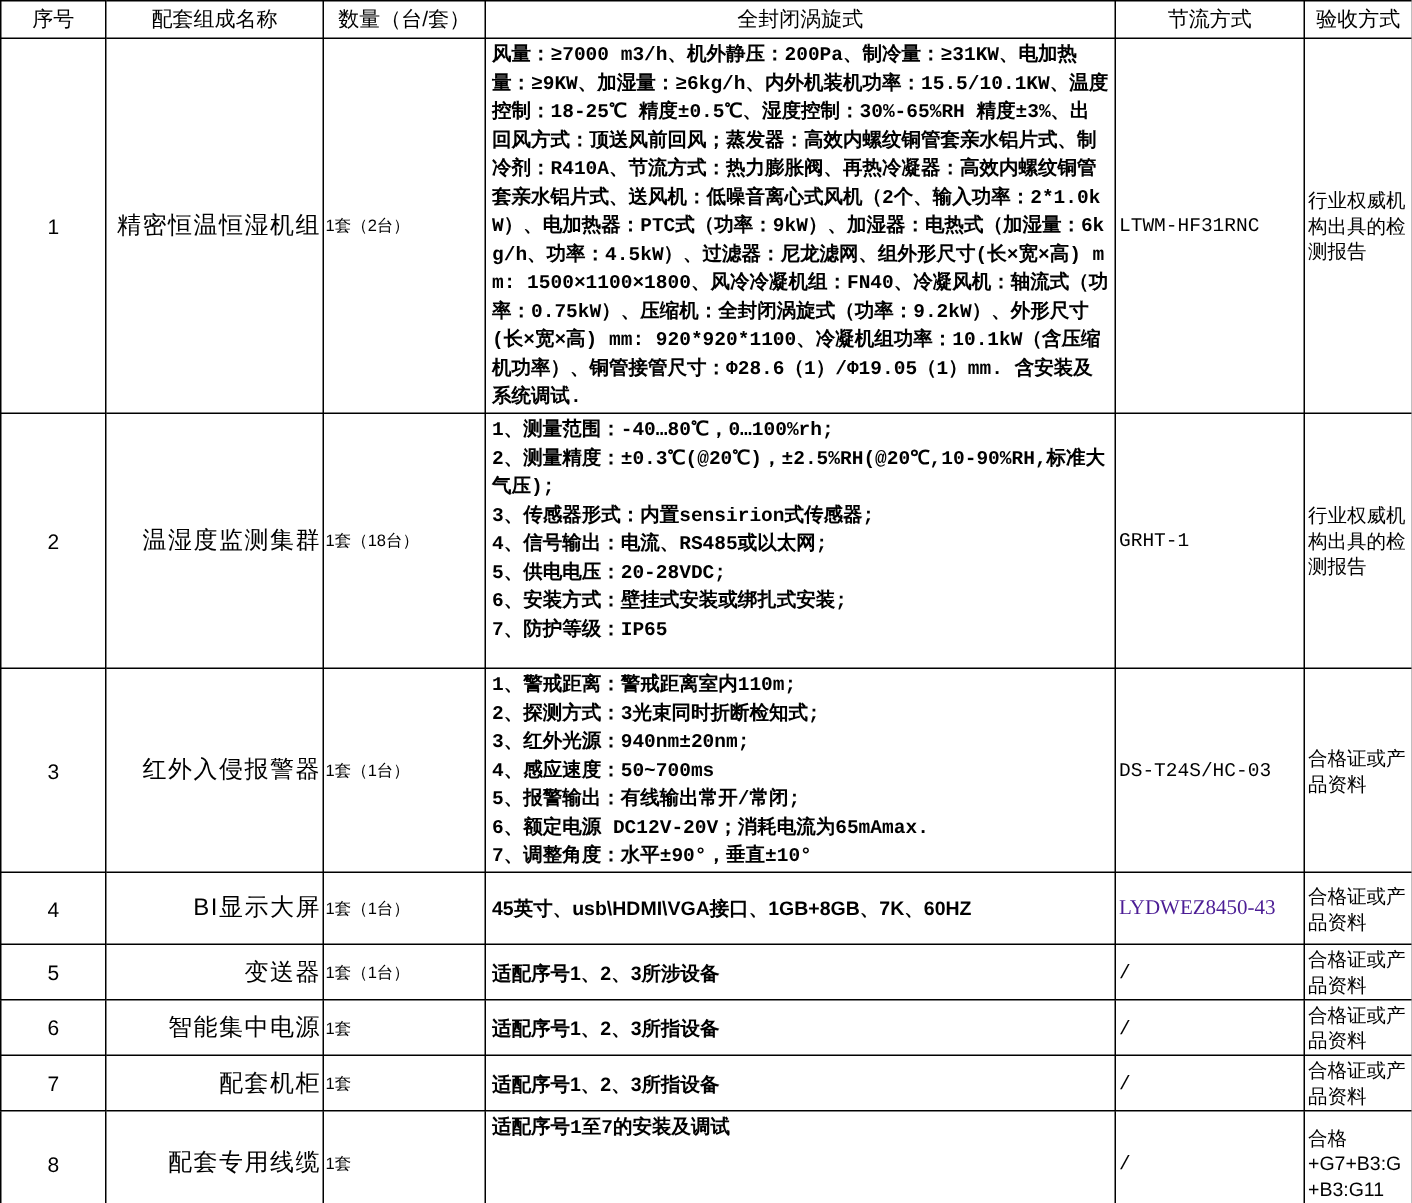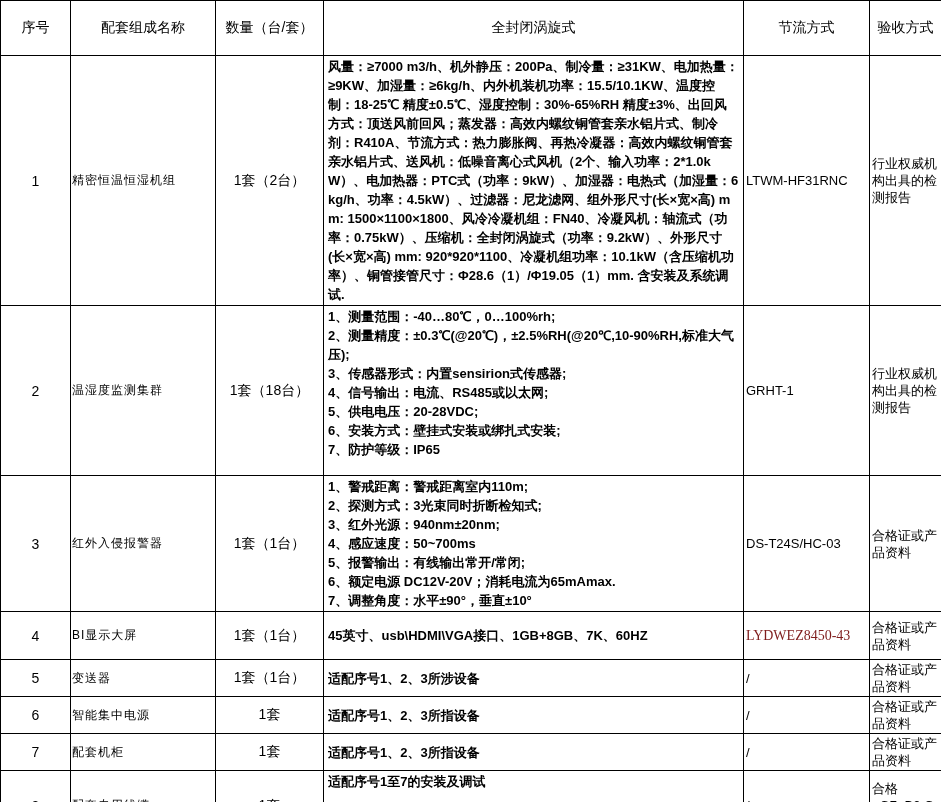--- a/index.html
+++ b/index.html
@@ -1,27 +1,27 @@
 <!DOCTYPE html>
 <html><head>
 <meta charset="utf-8">
 <style>
   html,body{margin:0;padding:0;background:#ffffff;}
   body{font-family:"Liberation Sans", sans-serif;color:#000;}
   table{border-collapse:collapse;table-layout:fixed;width:941px;background:#fff;}
   td,th{border:1px solid #000;overflow:hidden;box-sizing:border-box;}
-  th{font-weight:normal;font-size:14px;text-align:center;padding:18px 0;height:22px;}
+  th{font-weight:normal;font-size:14px;text-align:center;padding:3px 0;height:22px;}
   .c-no{ text-align:center;font-size:14px;vertical-align:middle;}
-  .c-name{text-align:left;font-size:12px;vertical-align:middle;letter-spacing:1px;}
-  .c-qty{ text-align:center;font-size:14px;vertical-align:middle;}
+  .c-name{text-align:right;font-size:16px;vertical-align:middle;letter-spacing:1px;}
+  .c-qty{ text-align:left;font-size:11px;vertical-align:middle;}
   .c-spec{font-size:13px;font-weight:bold;line-height:19px;padding:1px 4px;
           white-space:pre-wrap;word-break:break-all;vertical-align:middle;}
-  .vt{vertical-align:top;}
-  .c-model{font-size:13px;padding:0 2px;vertical-align:middle;white-space:nowrap;}
-  .model-gray{color:#7f1d1d;font-family:"Liberation Serif", serif;font-size:14px;}
+  .vt{vertical-align:top;font-family:Liberation Mono, monospace;}
+  .c-model{font-size:13px;padding:0 2px;vertical-align:middle;white-space:nowrap;font-family:Liberation Mono, monospace;}
+  .model-gray{color:#4c1d95;font-family:"Liberation Serif", serif;font-size:14px;}
   .c-accept{font-size:13px;line-height:17px;padding:0 2px;vertical-align:middle;
             white-space:pre-wrap;word-break:break-all;}
   tr.r1{height:248px;} tr.r2{height:170px;} tr.r3{height:132px;} tr.r4{height:48px;}
   tr.r5{height:37px;}  tr.r6{height:37px;}  tr.r7{height:37px;}  tr.r8{height:70px;}
 </style>
 </head>
 <body>
 
 <table>
   <colgroup>

